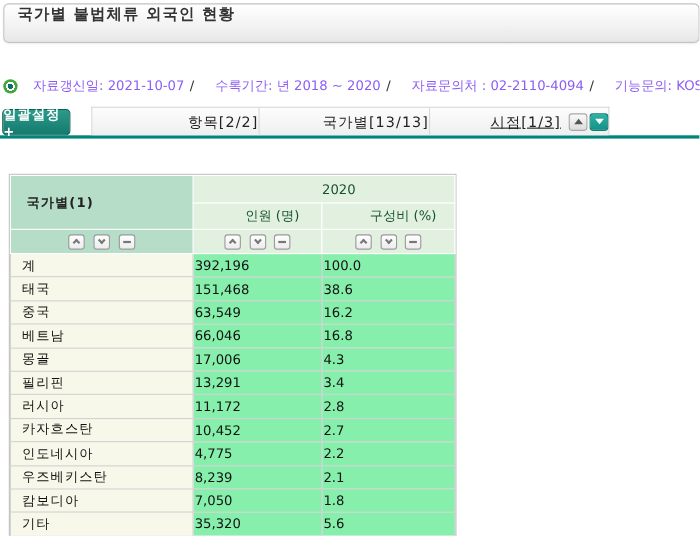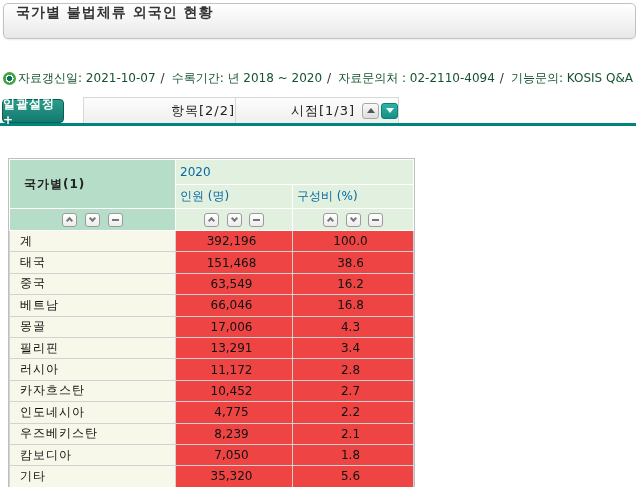--- a/index.html
+++ b/index.html
@@ -18,21 +18,21 @@
     display:flex;align-items:flex-start;
   }
   .titlebar .t{font-size:14px;font-weight:bold;color:#333;padding-left:12px;letter-spacing:1px;}
 
   
   .info-row{position:absolute;left:3px;top:68px;height:20px;display:flex;align-items:center;white-space:nowrap;}
   .bullet{
     width:13px;height:13px;border-radius:50%;flex:0 0 13px;
     background:radial-gradient(circle at 50% 50%, #0a6e62 0 2.5px, #ffffff 2.5px 4px, #41a63d 4px 6.5px);
   }
-  .info-text{margin-left:2px;font-size:12px;color:#14532d;}
+  .info-text{margin-left:14px;font-size:12px;color:#8b5cf6;}
   .info-sep{margin:0 5px;color:#333;}
 
   
   .teal-line{position:absolute;left:0;top:123px;width:636px;height:3px;background:#00857c;}
   .batch-btn{
     position:absolute;left:2px;top:99px;width:62px;height:24px;
     background:linear-gradient(#2a9b8b,#157a6e);
     border:1px solid #0b5e53;border-radius:4px;
     color:#fff;font-size:12px;font-weight:bold;
     display:flex;align-items:center;justify-content:center;cursor:pointer;
@@ -41,58 +41,58 @@
   .tabs{
     position:absolute;left:83px;top:97px;height:26px;display:flex;
     background:linear-gradient(#fdfdfd,#efefef);
     border:1px solid #d8d8d8;border-bottom:none;box-sizing:border-box;
   }
   .tab{
     height:100%;display:flex;align-items:center;justify-content:flex-end;
     font-size:13px;color:#222;cursor:pointer;box-sizing:border-box;
     border-right:1px solid #d8d8d8;letter-spacing:1px;
   }
-  .tab:last-child{border-right:none;}
+  .tab:last-child{border-right:none;text-decoration:underline;}
   .tab-items{width:152px;}
   .tab-country{width:155px;}
   .tab-period{width:162px;gap:7px;}
   .arr-btn{
     width:17px;height:16px;border-radius:3px;box-sizing:border-box;
     display:inline-flex;align-items:center;justify-content:center;cursor:pointer;
   }
   .arr-btn.up{background:linear-gradient(#fafafa,#dcdcdc);border:1px solid #a8a8a8;}
   .arr-btn.down{background:linear-gradient(#2cb3a6,#149185);border:1px solid #0d7f73;margin-left:2px;}
   .tri-up{width:0;height:0;border-left:4px solid transparent;border-right:4px solid transparent;border-bottom:5px solid #555;}
   .tri-down{width:0;height:0;border-left:4px solid transparent;border-right:4px solid transparent;border-top:5px solid #fff;}
 
   
   .table-wrap{position:absolute;left:8px;top:158px;border:1px solid #bfbfbf;}
   table{border-collapse:collapse;table-layout:fixed;width:404px;font-size:12px;}
   col.c1{width:166px;} col.c2{width:117px;} col.c3{width:121px;}
   thead td{border:1px solid #fff;box-sizing:border-box;}
   .th-teal{background:#b5ddc8;font-weight:bold;text-align:left;padding-left:14px;color:#222;letter-spacing:1px;margin-left:32px;}
-  .th-green{background:#e2f0e0;text-align:left;padding-left:4px;font-weight:normal;color:#0369a1;}
+  .th-green{background:#e2f0e0;text-align:center;padding-left:28px;font-weight:normal;color:#14532d;}
   .row-year{height:25px;} .row-sub{height:24px;} .row-sort{height:22px;}
   .sort-cell{text-align:center;}
   .sort-cell.teal{background:#b5ddc8;} .sort-cell.green{background:#e2f0e0;}
   .sbtn{
     width:15px;height:14px;background:linear-gradient(#ffffff,#ececec);
     border:1px solid #9a9a9a;border-radius:3px;box-sizing:border-box;
     display:inline-flex;align-items:center;justify-content:center;
     margin:0 2px;vertical-align:middle;cursor:pointer;
   }
   .chev{width:5px;height:5px;border:solid #777;border-width:2px 2px 0 0;box-sizing:border-box;}
   .chev.up{transform:rotate(-45deg);margin-top:2px;}
   .chev.down{transform:rotate(135deg);margin-bottom:2px;}
   .dash{width:7px;height:2px;background:#777;}
   tbody tr{height:21.4px;}
   tbody td{border:1px solid #d2d2d2;box-sizing:border-box;color:#111;}
   tbody tr:first-child td{border-top:1px solid #bfbfbf;}
   td.country{background:#f7f7ea;text-align:left;padding-left:10px;letter-spacing:1px;}
-  td.num{background:#ef4444;text-align:center;padding-right:6px;}
+  td.num{background:#86efac;text-align:left;padding-right:6px;}
 </style>
 </head>
 <body>
 
 <div class="titlebar">
   <span class="t">국가별 불법체류 외국인 현황</span>
 </div>
 
 <div class="info-row">
   <span class="bullet"></span>
@@ -103,20 +103,23 @@
   <span class="info-text">자료문의처 : 02-2110-4094</span>
   <span class="info-text info-sep">/</span>
   <span class="info-text">기능문의: KOSIS Q&amp;A 게시판</span>
 </div>
 
 <div class="teal-line"></div>
 <div class="batch-btn">일괄설정 +</div>
 <div class="tabs">
   <div class="tab tab-items">
     <span>항목[2/2]</span>
+  </div>
+  <div class="tab tab-country">
+    <span>국가별[13/13]</span>
   </div>
   <div class="tab tab-period">
     <span>시점[1/3]</span>
     <span style="display:inline-flex;">
       <span class="arr-btn up">
           <span class="tri-up"></span>
         </span>
       <span class="arr-btn down">
           <span class="tri-down"></span>
         </span>

